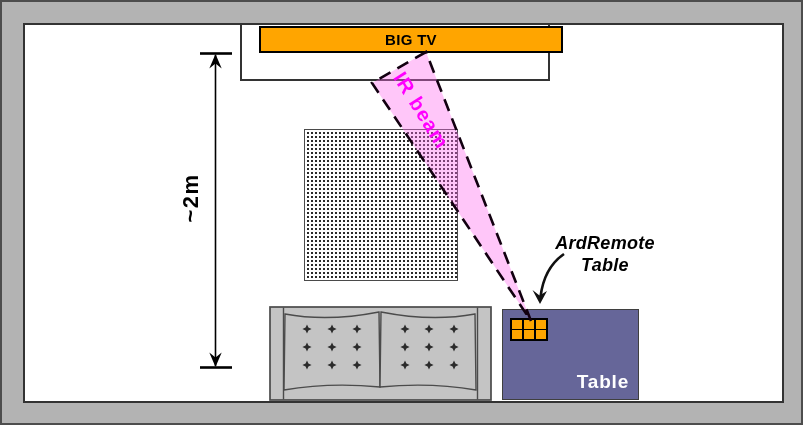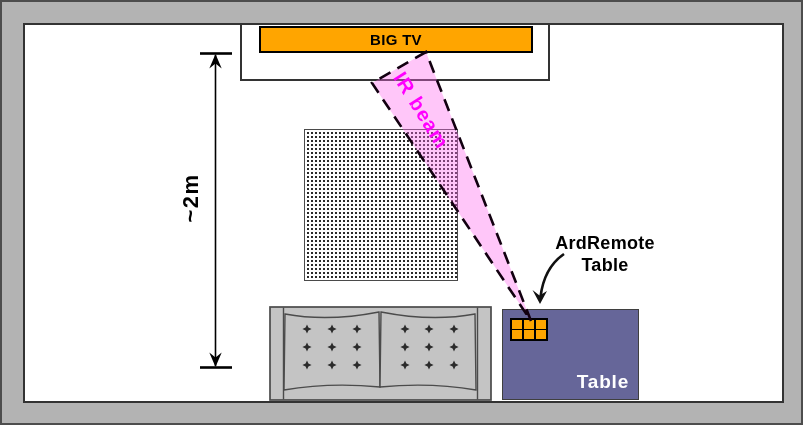--- a/index.html
+++ b/index.html
@@ -2,21 +2,21 @@
 <html><head>
 <meta charset="utf-8">
 <style>
   html,body{margin:0;padding:0;background:#ffffff;font-family:"Liberation Sans",sans-serif;}
   .canvas{position:relative;width:803px;height:425px;box-sizing:border-box;
           background:#b3b3b3;border:2px solid #4d4d4d;overflow:hidden;}
   .room{position:absolute;left:21px;top:21px;width:761px;height:380px;box-sizing:border-box;
         background:#ffffff;border:2px solid #333333;}
   .tv-stand{position:absolute;left:238px;top:21px;width:310px;height:58px;box-sizing:border-box;
         background:#ffffff;border:2px solid #333333;}
-  .tv{position:absolute;left:257px;top:24px;width:274px;height:27px;box-sizing:border-box;
+  .tv{position:absolute;left:257px;top:24px;width:304px;height:27px;box-sizing:border-box;
         background:#ffa500;border:2px solid #000000;display:flex;align-items:center;justify-content:center;}
   .tv-label{font-size:15px;font-weight:bold;color:#000;letter-spacing:0.3px;}
   .dotted-square{position:absolute;left:302px;top:127px;width:154px;height:152px;box-sizing:border-box;
         border:1.4px solid #4a4a4a;background-color:#ffffff;
         background-image:radial-gradient(circle,#2a2a2a 0.75px,transparent 0.95px);
         background-size:4px 4px;background-position:1px 1px;}
   .couch-svg{position:absolute;left:267px;top:304px;width:224px;height:96px;}
   .table{position:absolute;left:500px;top:307px;width:137px;height:91px;box-sizing:border-box;
         background:#666699;border:1.5px solid #3f3f3f;}
   .table-label{position:absolute;right:9px;bottom:6px;color:#ffffff;font-weight:bold;
@@ -27,21 +27,21 @@
   .remote-cell{background:#ffa500;}
   .overlay{position:absolute;left:0;top:0;width:803px;height:425px;pointer-events:none;}
   .ir-beam-text{position:absolute;left:406px;top:66px;transform:rotate(58deg);
         transform-origin:left top;color:#ff00ff;font-weight:bold;font-size:20px;
         letter-spacing:1.2px;white-space:nowrap;}
   .dim-text{position:absolute;left:149px;top:183px;width:80px;text-align:center;
         transform:rotate(-90deg);font-size:22px;font-weight:600;color:#000;
         letter-spacing:1.5px;white-space:nowrap;}
   .ard-label{position:absolute;left:540px;top:230px;width:126px;text-align:center;
         font-size:18px;font-weight:bold;color:#000;line-height:22px;letter-spacing:0.3px;}
-  .ard-label span{display:block;}
+  .ard-label span{display:block;font-style:italic;}
 </style>
 </head>
 <body>
 
 <div class="canvas">
 
   <div class="room"></div>
 
   <div class="tv-stand"></div>
 

